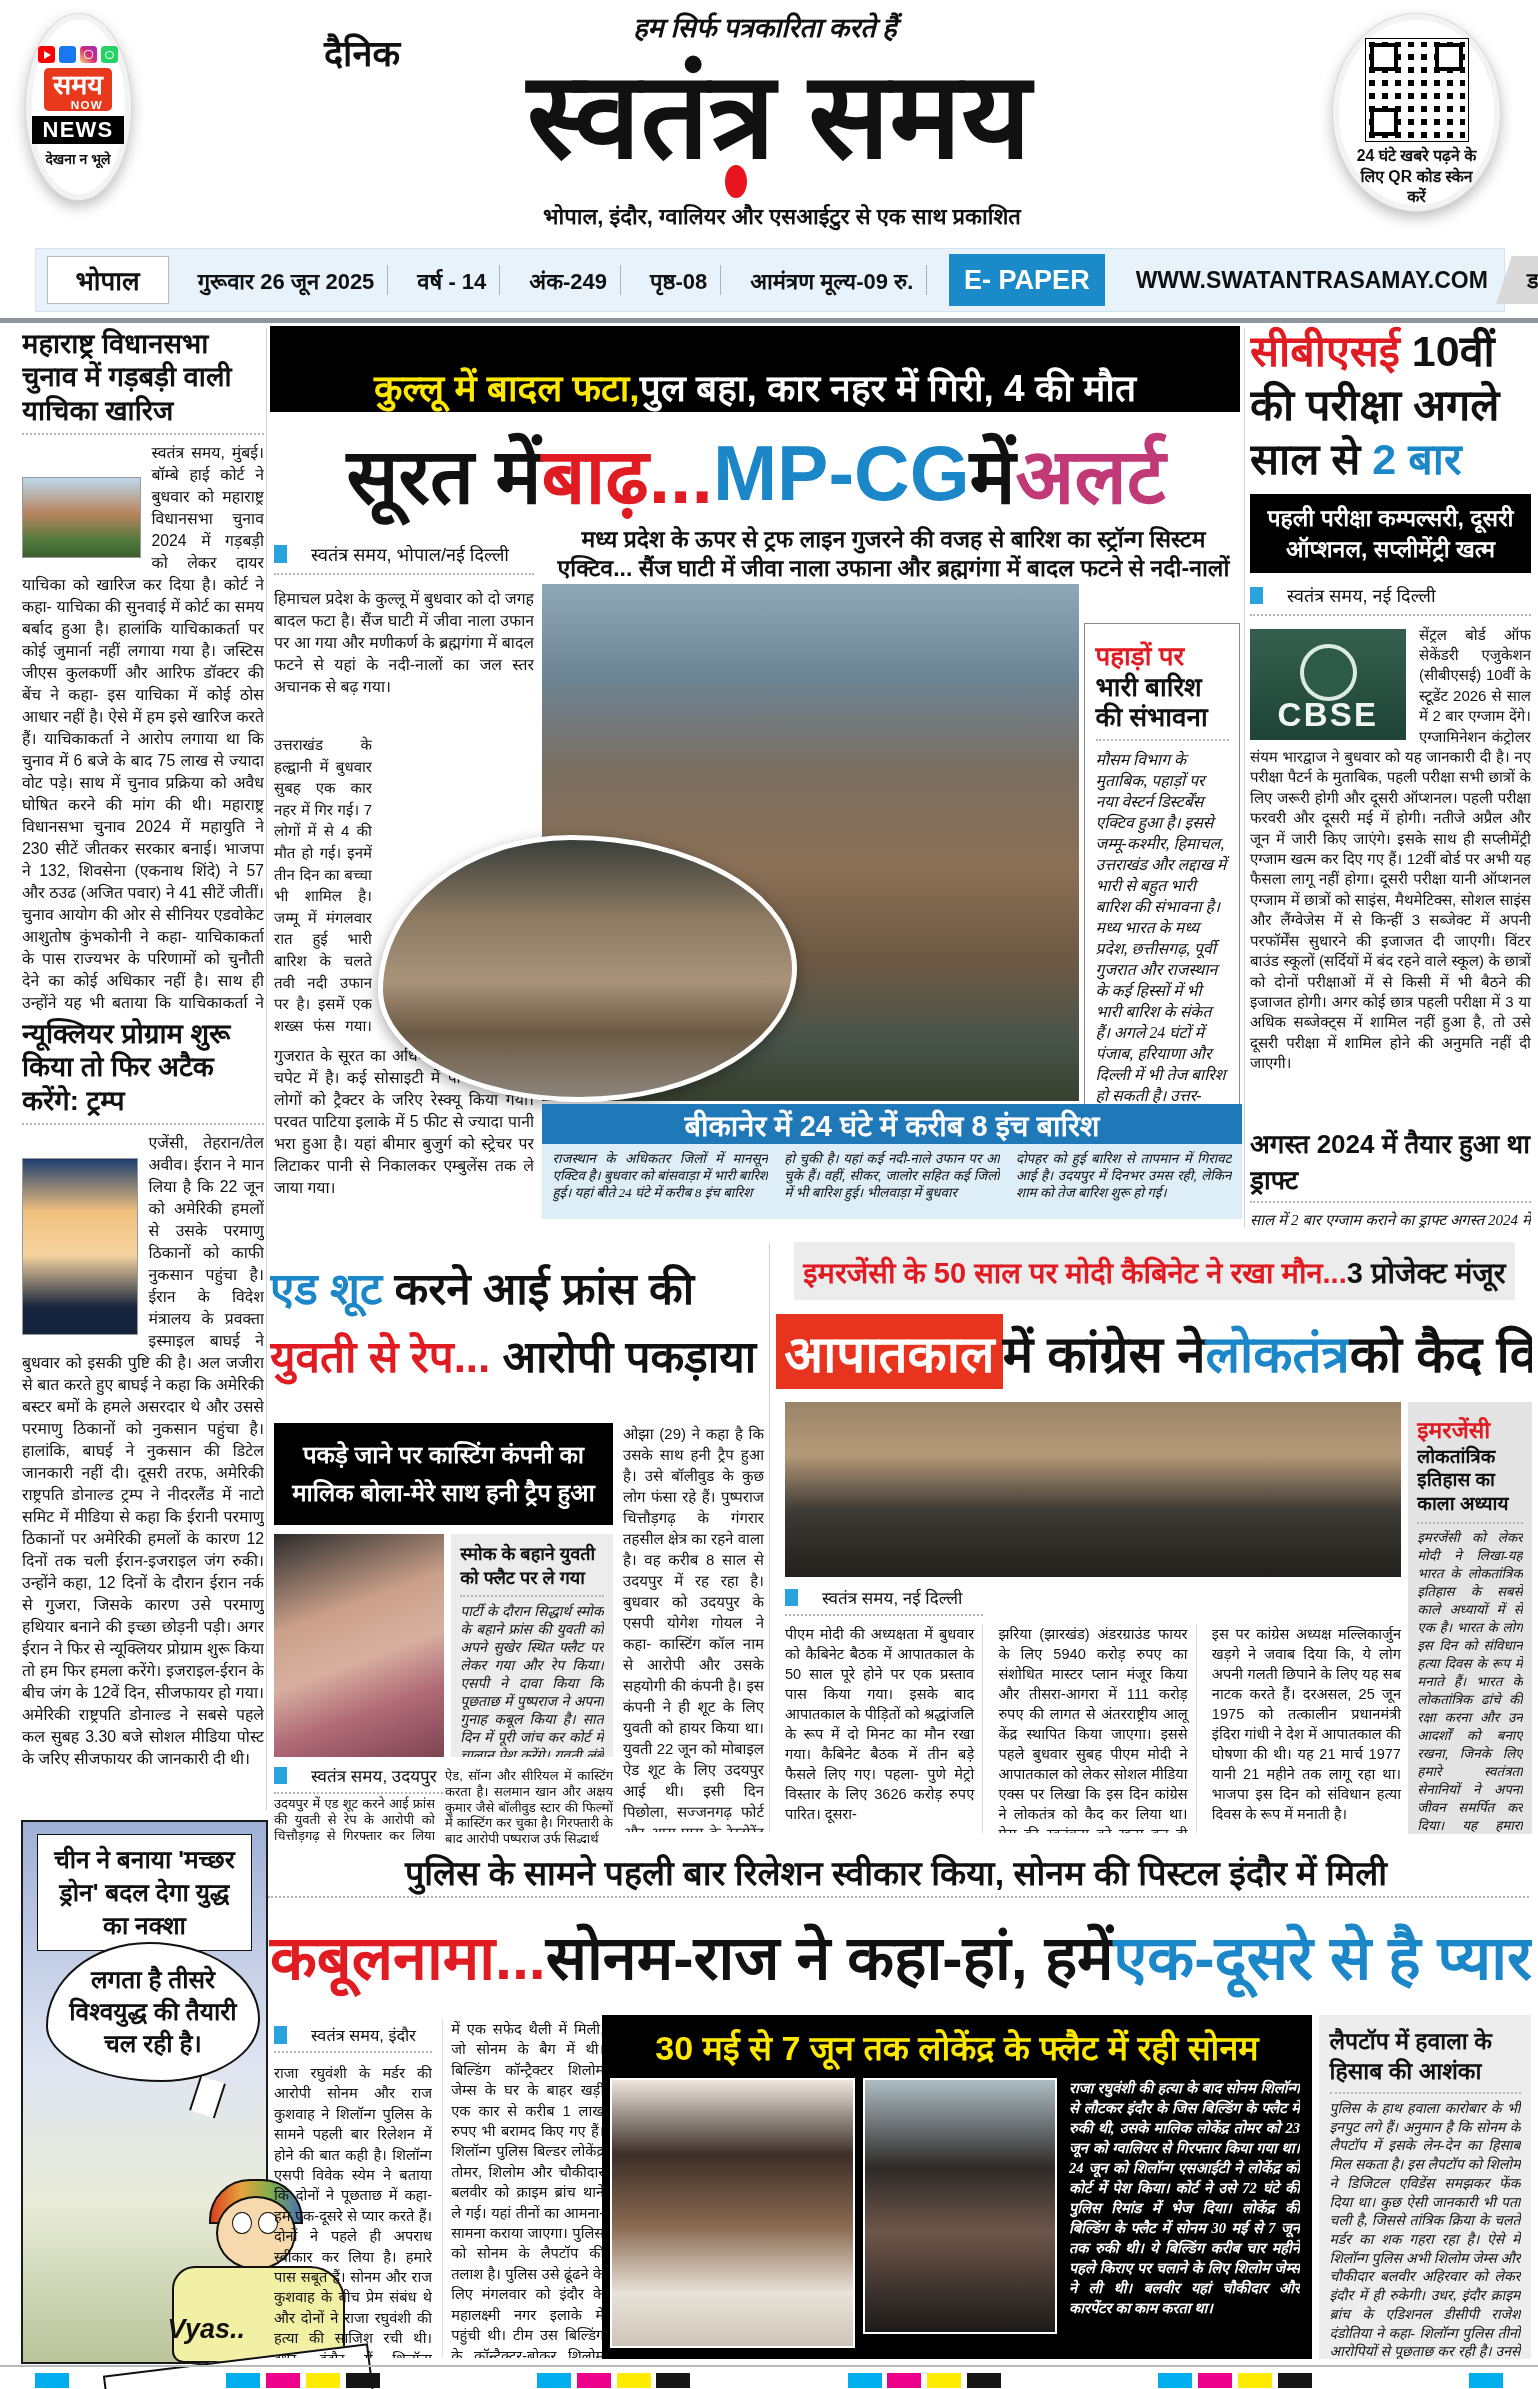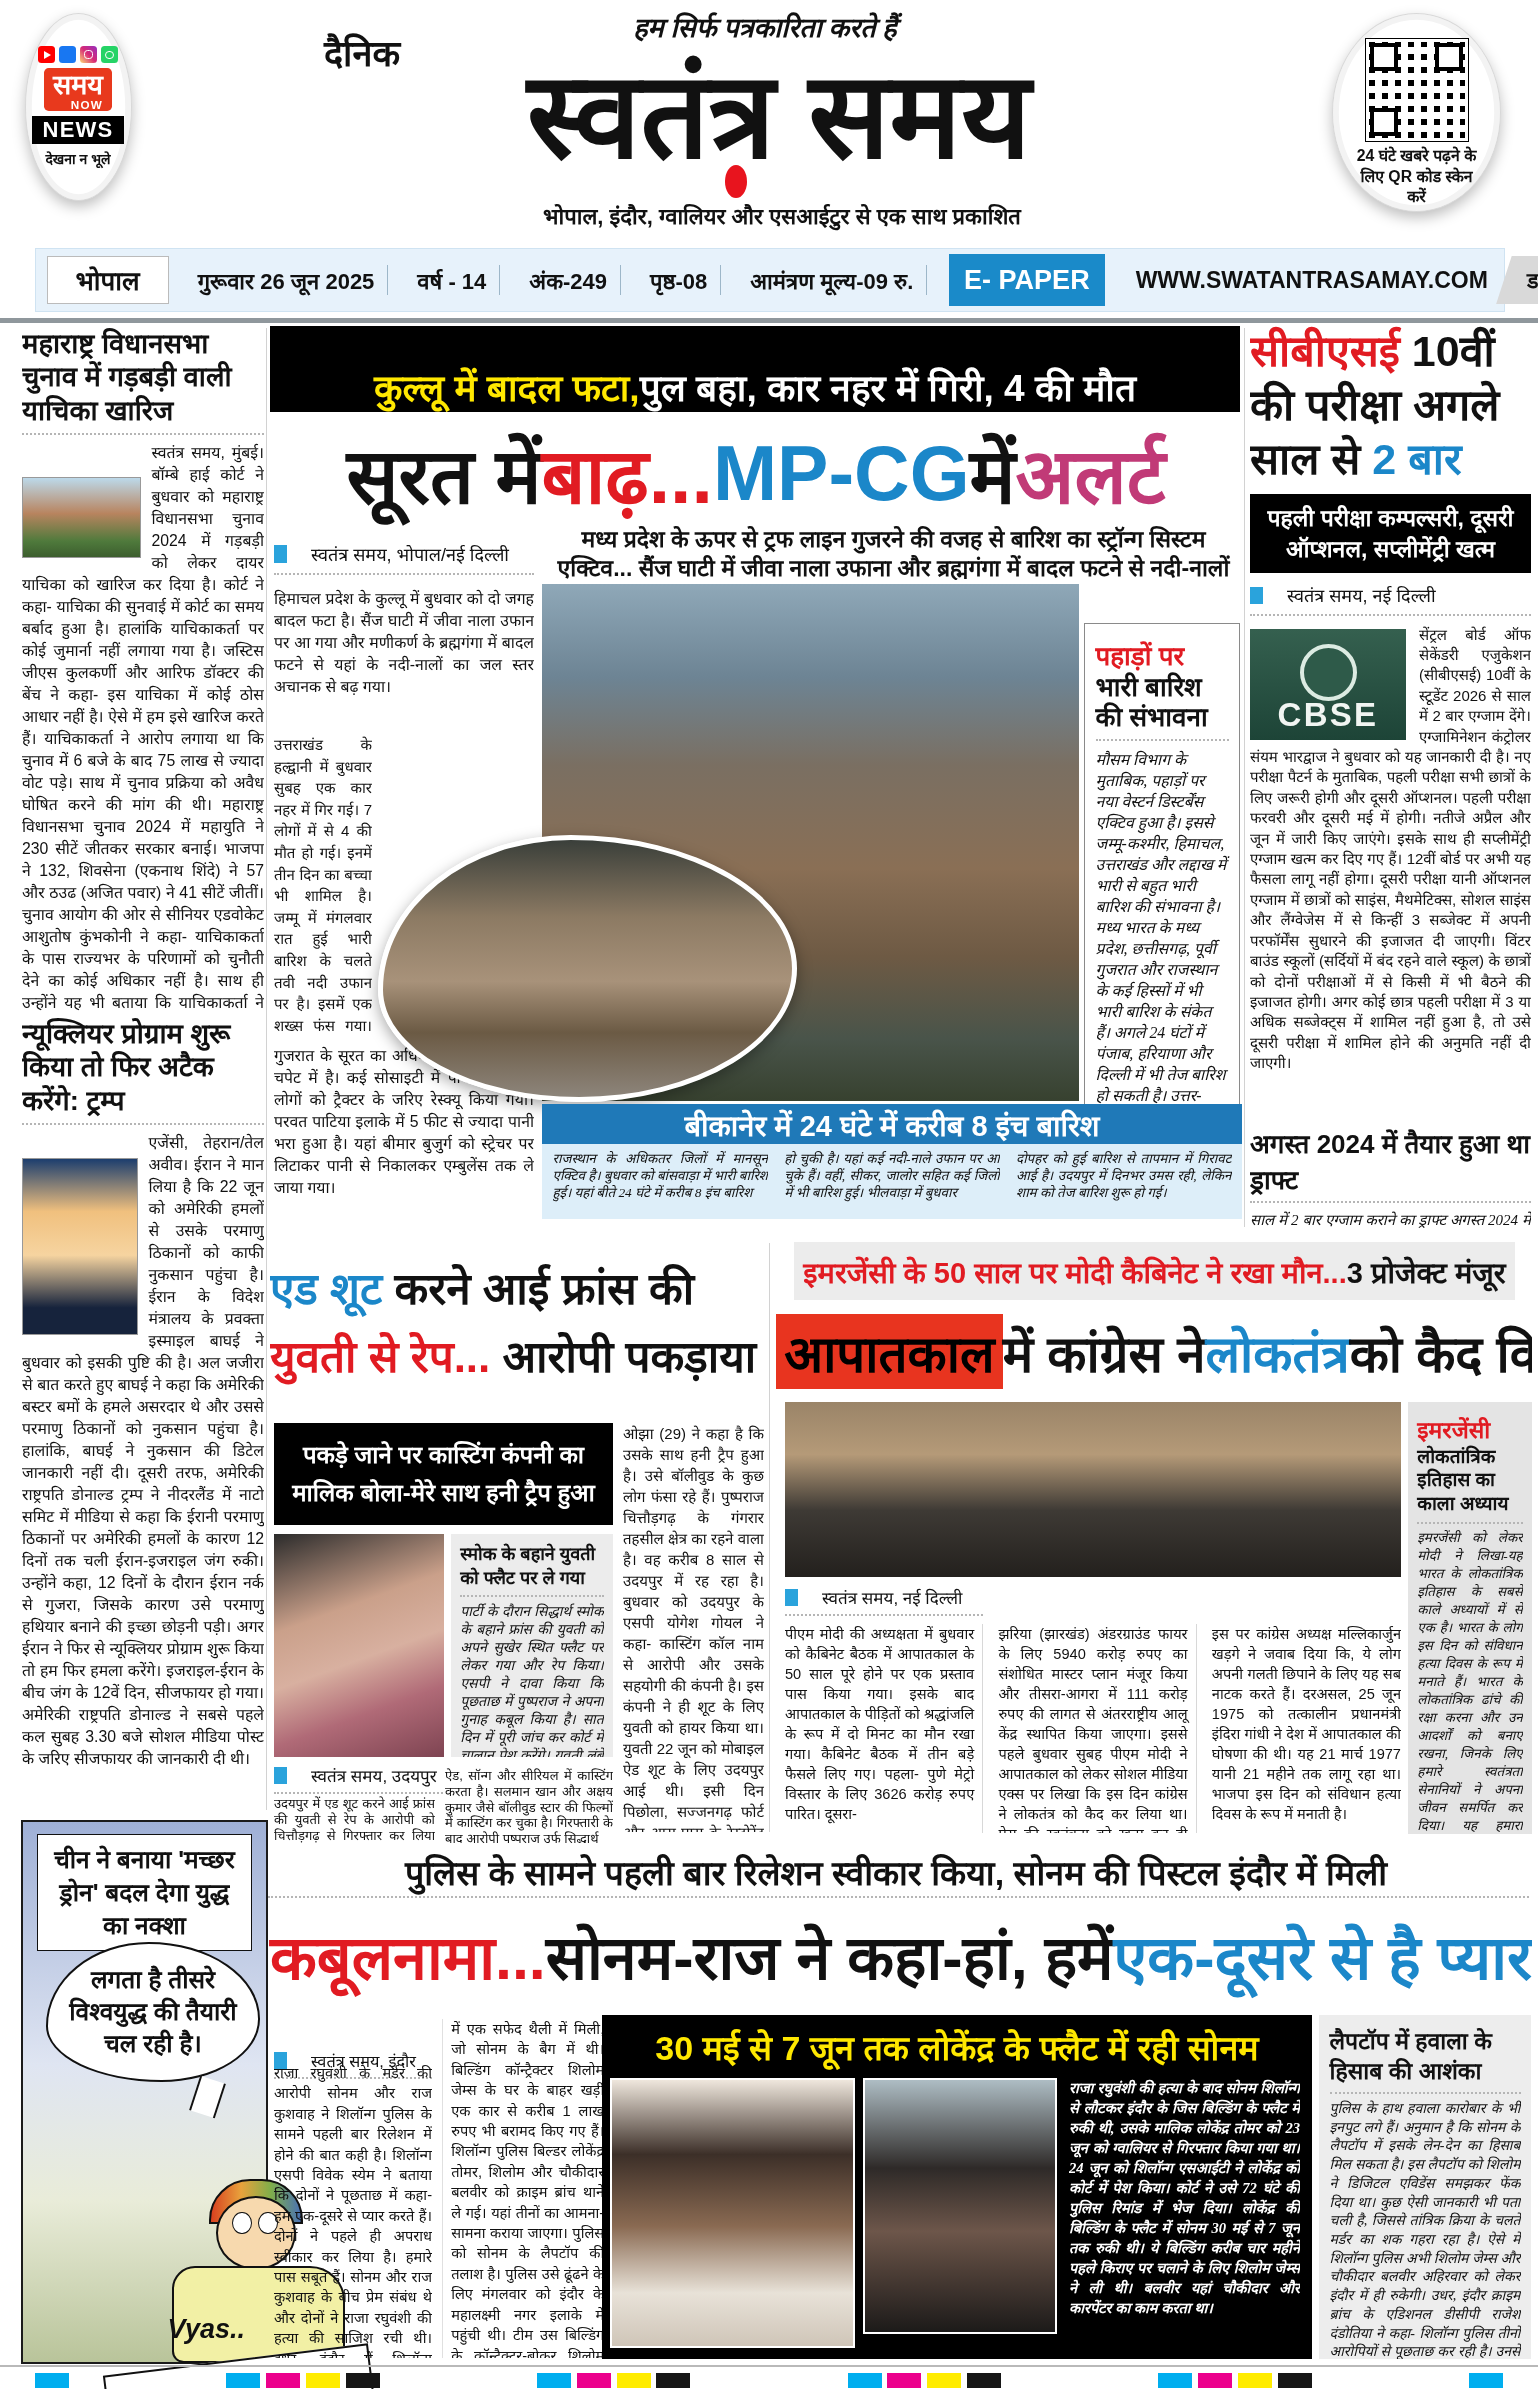--- a/index.html
+++ b/index.html
@@ -255,21 +255,21 @@
     <div class="dotted" style="margin-top:4.7px;"></div>
   </div>
   <div class="abs jtext" style="left:274px;top:1796px;width:161px;height:47px;font-size:13px;line-height:15.8px;">उदयपुर में एड शूट करने आई फ्रांस की युवती से रेप के आरोपी को चित्तौड़गढ़ से गिरफ्तार कर लिया गया है। वह कास्टिंग कंपनी का मालिक है। मूवी से लेकर</div>
   <div class="abs jtext" style="left:445px;top:1768px;width:168px;height:75px;font-size:13px;line-height:15.8px;">ऐड, सॉन्ग और सीरियल में कास्टिंग करता है। सलमान खान और अक्षय कुमार जैसे बॉलीवुड स्टार की फिल्मों में कास्टिंग कर चुका है। गिरफ्तारी के बाद आरोपी पुष्पराज उर्फ सिद्धार्थ</div>
 
   <div class="abs greybox" style="left:794px;top:1242px;width:721px;height:58px;display:flex;align-items:center;justify-content:center;font-size:29px;font-weight:900;white-space:nowrap;overflow:hidden;">
     <span class="c-red">इमरजेंसी के 50 साल पर मोदी कैबिनेट ने रखा मौन...</span>
     <span> 3 प्रोजेक्ट मंजूर</span>
   </div>
   <div class="abs" style="left:776px;top:1309px;width:756px;height:85px;display:flex;align-items:center;font-size:51px;font-weight:900;white-space:nowrap;overflow:hidden;">
-    <span style="background:#e8341f;color:#000000;padding:2.3px 8.2px;">आपातकाल</span>
+    <span style="background:#e8341f;color:#ffffff;padding:2.3px 8.2px;">आपातकाल</span>
     <span> में कांग्रेस ने </span>
     <span class="c-blue">लोकतंत्र</span>
     <span> को कैद किया</span>
   </div>
   <div class="abs" style="left:785px;top:1402px;width:616px;height:175px;background:linear-gradient(180deg,#9a8468 0%,#b59a78 30%,#3e3a35 62%,#23201d 100%);"></div>
   <div class="abs greybox" style="left:1408px;top:1402px;width:124px;height:432px;padding:10.5px 9.3px;box-sizing:border-box;overflow:hidden;background:#e4e4e4;">
     <div class="bold c-red" style="font-size:23px;font-weight:900;">इमरजेंसी</div>
     <div class="bold" style="font-size:19px;line-height:1.25;">लोकतांत्रिक इतिहास का काला अध्याय</div>
     <div class="dotted" style="margin:5.8px 0;"></div>
     <div class="ital jtext" style="font-size:13.4px;line-height:18px;">इमरजेंसी को लेकर मोदी ने लिखा-यह भारत के लोकतांत्रिक इतिहास के सबसे काले अध्यायों में से एक है। भारत के लोग इस दिन को संविधान हत्या दिवस के रूप में मनाते हैं। भारत के लोकतांत्रिक ढांचे की रक्षा करना और उन आदर्शों को बनाए रखना, जिनके लिए हमारे स्वतंत्रता सेनानियों ने अपना जीवन समर्पित कर दिया। यह हमारा कर्तव्य है। यह उनका सामूहिक संघर्ष ही था, जिसके चलते तत्कालीन कांग्रेस सरकार को लोकतंत्र बहाल करना पड़ा और नए चुनाव कराने पड़े, जिसमें वे बुरी तरह हार गए। हम आपातकाल के खिलाफ लड़ाई में डटे रहने वाले हर व्यक्ति को सलाम करते हैं। पूरे भारत से अलग-अलग विचारधाराओं के लोग आए, उन्होंने एक उद्देश्य से एक-दूसरे के साथ मिलकर काम किया।</div>
@@ -287,21 +287,21 @@
     <div class="jtext" style="font-size:14.6px;line-height:20px;">इस पर कांग्रेस अध्यक्ष मल्लिकार्जुन खड़गे ने जवाब दिया कि, ये लोग अपनी गलती छिपाने के लिए यह सब नाटक करते हैं। दरअसल, 25 जून 1975 को तत्कालीन प्रधानमंत्री इंदिरा गांधी ने देश में आपातकाल की घोषणा की थी। यह 21 मार्च 1977 यानी 21 महीने तक लागू रहा था। भाजपा इस दिन को संविधान हत्या दिवस के रूप में मनाती है।</div>
   </div>
 
   <div class="abs bold" style="left:257px;top:1849px;width:1278px;text-align:center;font-size:34px;font-weight:900;white-space:nowrap;overflow:hidden;">पुलिस के सामने पहली बार रिलेशन स्वीकार किया, सोनम की पिस्टल इंदौर में मिली</div>
   <div class="abs dotted" style="left:268px;top:1896px;width:1261px;"></div>
   <div class="abs" style="left:268px;top:1904px;width:1264px;height:102px;display:flex;align-items:center;justify-content:flex-end;font-size:61px;font-weight:900;white-space:nowrap;overflow:hidden;">
     <span class="c-red">कबूलनामा...</span>
     <span>सोनम-राज ने कहा-हां, हमें </span>
     <span class="c-blue">एक-दूसरे से है प्यार</span>
   </div>
-  <div class="abs" style="left:274px;top:2024px;width:158px;margin-top:26px;">
+  <div class="abs" style="left:274px;top:2024px;width:158px;">
     <div class="byline" style="font-size:16.3px;">
       <span class="bullet"></span>
       <span>स्वतंत्र समय, इंदौर</span>
     </div>
     <div class="dotted" style="margin-top:4.7px;"></div>
   </div>
   <div class="abs jtext" style="left:274px;top:2063px;width:158px;height:295px;font-size:14.6px;line-height:20.4px;">राजा रघुवंशी के मर्डर की आरोपी सोनम और राज कुशवाह ने शिलॉन्ग पुलिस के सामने पहली बार रिलेशन में होने की बात कही है। शिलॉन्ग एसपी विवेक स्येम ने बताया कि दोनों ने पूछताछ में कहा- हम एक-दूसरे से प्यार करते हैं। दोनों ने पहले ही अपराध स्वीकार कर लिया है। हमारे पास सबूत हैं। सोनम और राज कुशवाह के बीच प्रेम संबंध थे और दोनों ने राजा रघुवंशी की हत्या की साजिश रची थी। इधर, इंदौर में शिलॉन्ग एसआईटी ने सोनम की अवैध पिस्टल बरामद की है। ये पिस्टल इंडस्ट्रीज हाउस के पीछे नाले</div>
   <div class="abs jtext" style="left:442px;top:2019px;width:153px;height:339px;font-size:14.6px;line-height:20.4px;border-left:1.2px solid #e0e0e0;padding-left:8.2px;">में एक सफेद थैली में मिली, जो सोनम के बैग में थी। बिल्डिंग कॉन्ट्रैक्टर शिलोम जेम्स के घर के बाहर खड़ी एक कार से करीब 1 लाख रुपए भी बरामद किए गए हैं। शिलॉन्ग पुलिस बिल्डर लोकेंद्र तोमर, शिलोम और चौकीदार बलवीर को क्राइम ब्रांच थाने ले गई। यहां तीनों का आमना-सामना कराया जाएगा। पुलिस को सोनम के लैपटॉप की तलाश है। पुलिस उसे ढूंढने के लिए मंगलवार को इंदौर के महालक्ष्मी नगर इलाके में पहुंची थी। टीम उस बिल्डिंग के कॉन्ट्रैक्टर-ब्रोकर शिलोम जेम्स और चौकीदार बलवीर अहिरवार को भी साथ ले गई थी, जिसमें सोनम रुकी थी।</div>
 
   <div class="abs blackbox" style="left:602px;top:2015px;width:710px;height:344px;text-align:left;">

